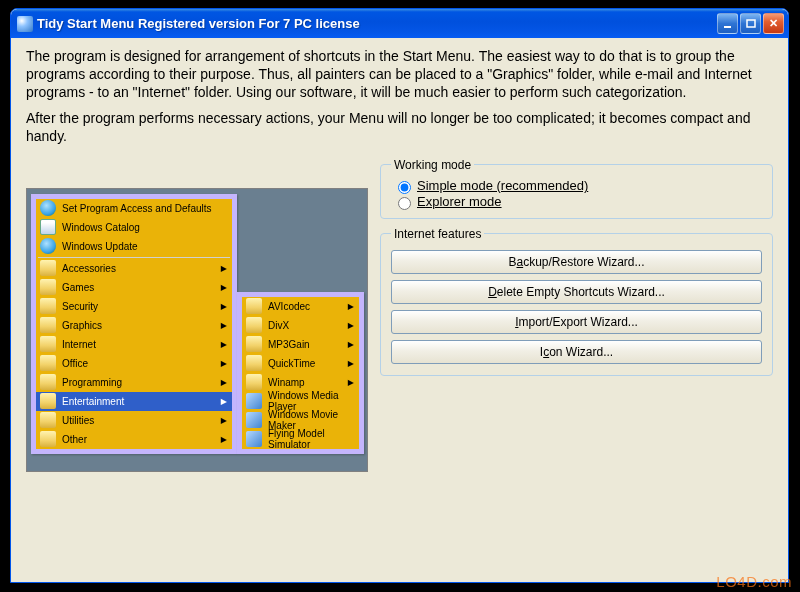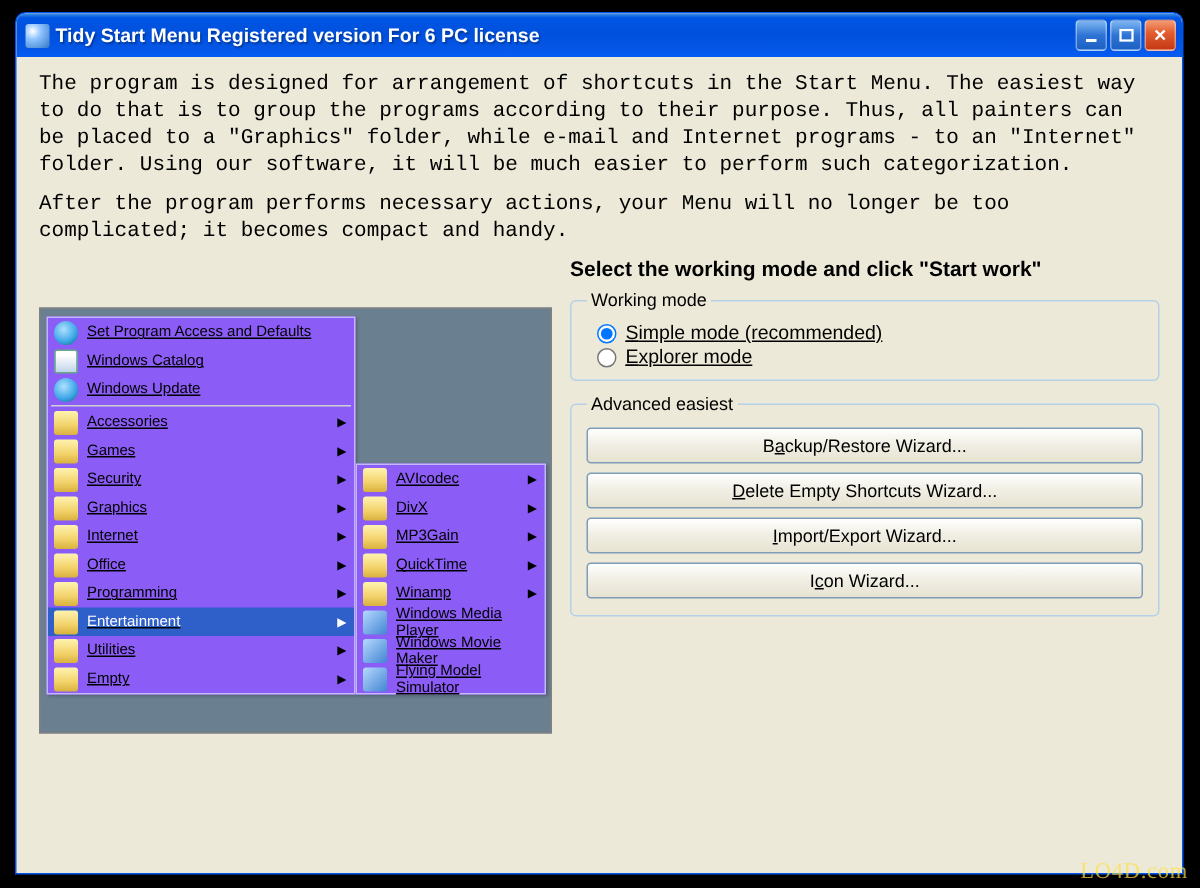--- a/index.html
+++ b/index.html
@@ -79,43 +79,42 @@
   cursor: default;
   font-size: 11px;
 }
 .menubar span u { text-decoration: underline; }
 .content {
   padding: 10px 15px 10px 15px;
   height: calc(100% - 50px);
   overflow: hidden;
 }
 .descr {
-  font-family: Liberation Mono, monospace;
+  font-family: Liberation Sans, sans-serif;
   font-size: 14px;
   line-height: 1.28;
   margin-bottom: 8px;
 }
 .lower {
   display: flex;
   gap: 12px;
 }
 .preview {
   width: 342px;
   height: 284px;
   background: #6a7f90;
   border: 1px solid #808080;
   position: relative;
   margin-top: 34px;
 }
 .menu-col {
   position: absolute;
-  background: #8b5cf6;
-  border: 1px solid #c4b5fd;
+  background: #eab308;
+  border: 5px solid #c4b5fd;
   box-shadow: 1px 1px 2px rgba(0,0,0,.25);
-  text-decoration: underline;
 }
 .menu-col.left { left: 4px; top: 5px; width: 206px; }
 .menu-col.right { left: 210px; top: 103px; width: 127px; }
 .mitem {
   height: 19px;
   display: flex;
   align-items: center;
   padding: 0 4px 0 4px;
   font-size: 10px;
   position: relative;
@@ -175,34 +174,34 @@
   font-family: Verdana, sans-serif;
   font-size: 12px;
   background: linear-gradient(to bottom, #fff 0%, #f1efe5 45%, #e7e3d2 100%);
   border: 1px solid #7f9db9;
   border-radius: 3px;
   cursor: pointer;
 }
 .watermark {
   position: absolute;
   right: 8px; bottom: 2px;
-  color: #fde047;
-  font-family: Liberation Serif, serif;
+  color: #f97316;
+  font-family: Liberation Sans, sans-serif;
   font-size: 15px;
   letter-spacing: .5px;
   opacity: .7;
 }
 </style>
 </head>
 <body>
 
 <div class="window">
   <div class="titlebar">
     <span class="appicon"></span>
-    <span class="titletext">Tidy Start Menu Registered version  For 6 PC license</span>
+    <span class="titletext">Tidy Start Menu Registered version  For 7 PC license</span>
     <div class="winbtns">
       <div class="winbtn min">
           <svg width="10" height="10">
             <rect x="1" y="7" width="7" height="2" fill="#fff"></rect>
           </svg>
         </div>
       <div class="winbtn max">
           <svg width="10" height="10">
             <rect x="1" y="1" width="8" height="7" fill="none" stroke="#fff" stroke-width="1.5"></rect>
           </svg>
@@ -272,21 +271,21 @@
               <span>Entertainment</span>
               <span class="arrow">▶</span>
             </div>
             <div class="mitem">
               <span class="ico ico-folder"></span>
               <span>Utilities</span>
               <span class="arrow">▶</span>
             </div>
             <div class="mitem">
               <span class="ico ico-folder"></span>
-              <span>Empty</span>
+              <span>Other</span>
               <span class="arrow">▶</span>
             </div>
           </div>
         <div class="menu-col right" id="menu-right">
             <div class="mitem">
               <span class="ico ico-folder"></span>
               <span>AVIcodec</span>
               <span class="arrow">▶</span>
             </div>
             <div class="mitem">
@@ -318,36 +317,35 @@
               <span>Windows Movie Maker</span>
             </div>
             <div class="mitem">
               <span class="ico ico-app"></span>
               <span>Flying Model Simulator</span>
             </div>
           </div>
       </div>
 
       <div class="rightpanel">
-        <div class="bold-head">Select the working mode and click "Start work"</div>
 
         <fieldset>
           <legend>Working mode</legend>
           <label class="radio-row">
             <input type="radio" name="mode" checked="" style="">
             <span><u>S</u>imple mode (recommended)</span>
           </label>
           <label class="radio-row">
             <input type="radio" name="mode" style="">
             <span><u>E</u>xplorer mode</span>
           </label>
         </fieldset>
 
         <fieldset>
-          <legend>Advanced easiest</legend>
+          <legend>Internet features</legend>
           <button class="btnx">B<u>a</u>ckup/Restore Wizard...</button>
           <button class="btnx"><u>D</u>elete Empty Shortcuts Wizard...</button>
           <button class="btnx"><u>I</u>mport/Export Wizard...</button>
           <button class="btnx">I<u>c</u>on Wizard...</button>
         </fieldset>
       </div>
     </div>
   </div>
 </div>
 

